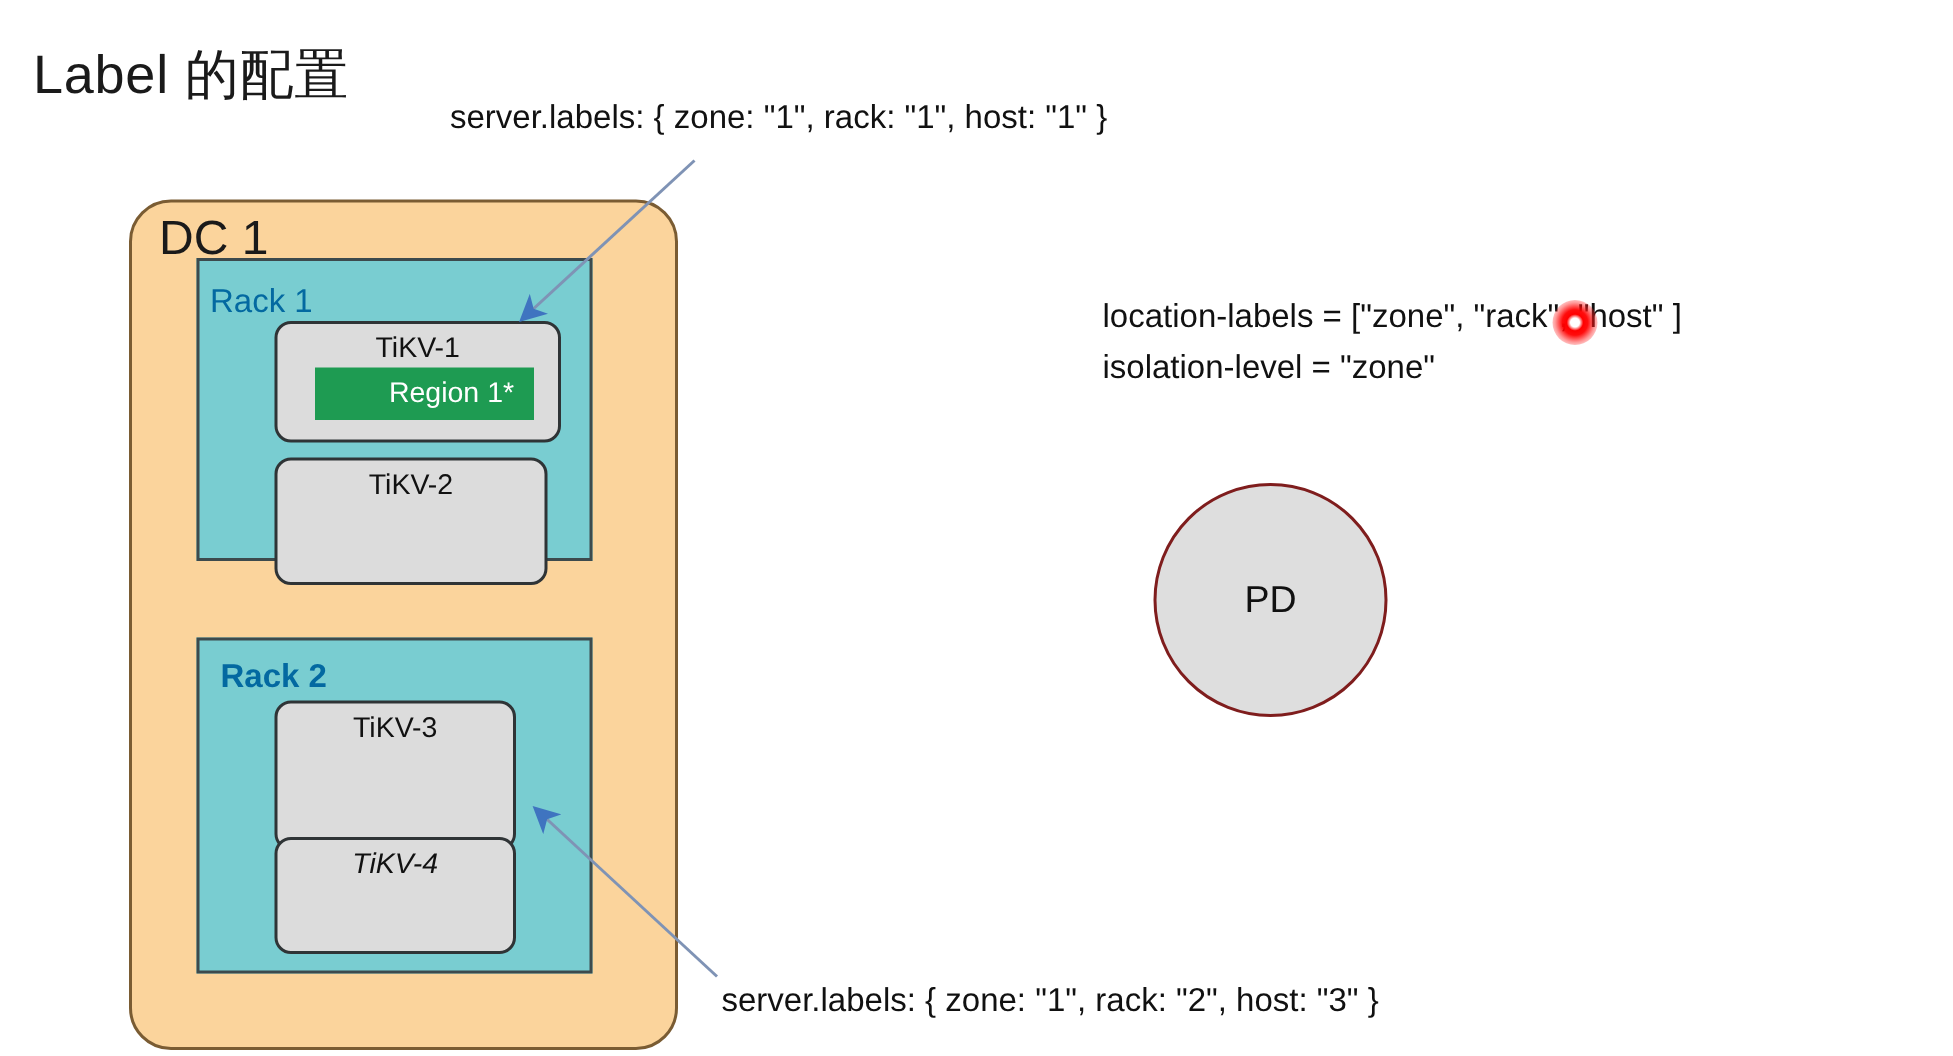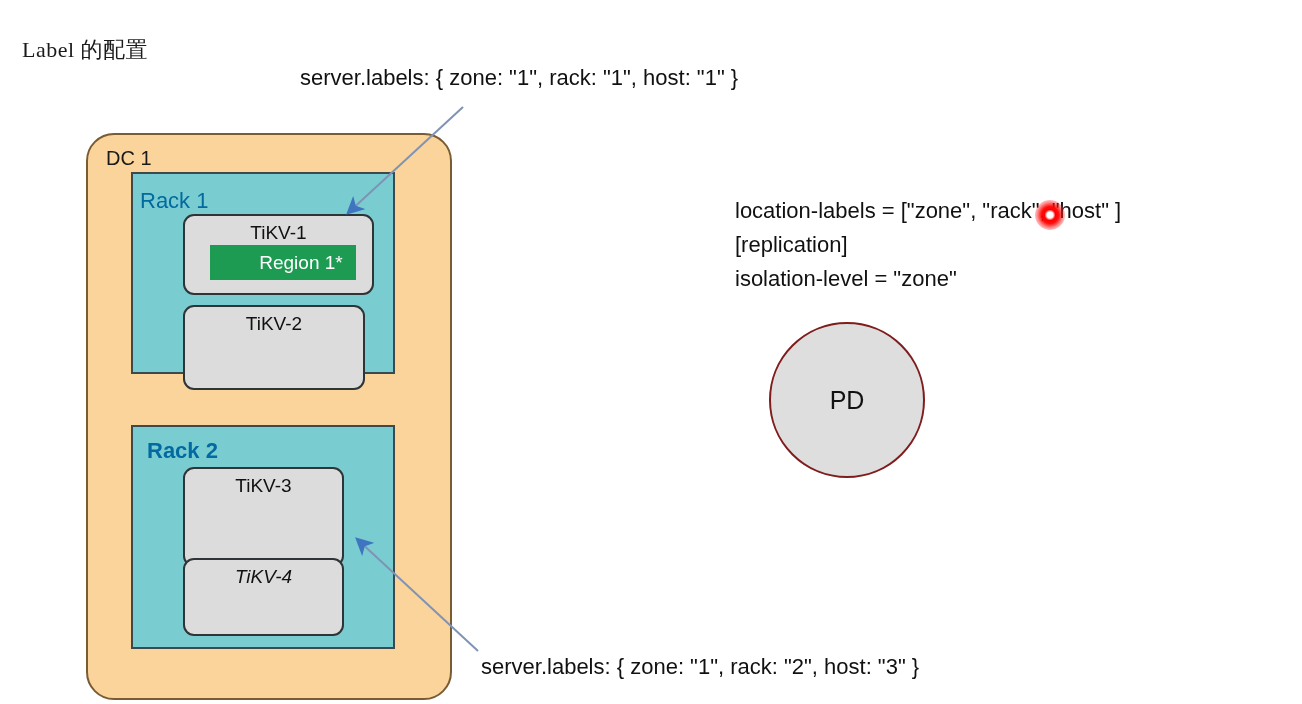--- a/index.html
+++ b/index.html
@@ -16,26 +16,25 @@
     color: #1a1a1a;
     -webkit-font-smoothing: antialiased;
   }
 
   .abs { position: absolute; }
 
   
   #page-title {
     left: 22px;
     top: 28px;
-    font-size: 22px;
+    font-size: 36px;
     line-height: 44px;
     letter-spacing: 0.5px;
     color: #1a1a1a;
     white-space: nowrap;
-    font-family: Liberation Serif, serif;
   }
 
   
   .annotation {
     font-size: 22px;
     line-height: 30px;
     color: #111111;
     white-space: nowrap;
   }
   #annotation-top    { left: 300px; top: 63px; }
@@ -59,21 +58,21 @@
     width: 366px;
     height: 567px;
     box-sizing: border-box;
     background: #FBD49C;
     border: 2px solid #7a5c33;
     border-radius: 28px;
   }
   #dc-label {
     left: 106px;
     top: 143px;
-    font-size: 20px;
+    font-size: 32px;
     line-height: 30px;
     color: #1a1a1a;
   }
 
   
   .rack {
     box-sizing: border-box;
     background: #79CDD1;
     border: 2px solid #3c4a4d;
   }
@@ -177,21 +176,20 @@
 <body>
 
 <div class="abs" id="page-title">Label 的配置</div>
 
 <div class="abs annotation" id="annotation-top">server.labels: { zone: "1", rack: "1", host: "1" }</div>
 
 <div class="abs annotation" id="annotation-bottom">server.labels: { zone: "1", rack: "2", host: "3" }</div>
 
 <div class="abs" id="config-block">
   <span class="cfg-line">location-labels = ["zone", "rack", "host" ]</span>
-  <span class="cfg-line">[replication]</span>
   <span class="cfg-line">isolation-level = "zone"</span>
 </div>
 
 <div class="abs" id="dc-box"></div>
 <div class="abs" id="dc-label">DC 1</div>
 
 <div class="abs rack" id="rack-1"></div>
 <div class="abs rack-label" id="rack-1-label">Rack 1</div>
 
 <div class="abs tikv" id="tikv-1">

